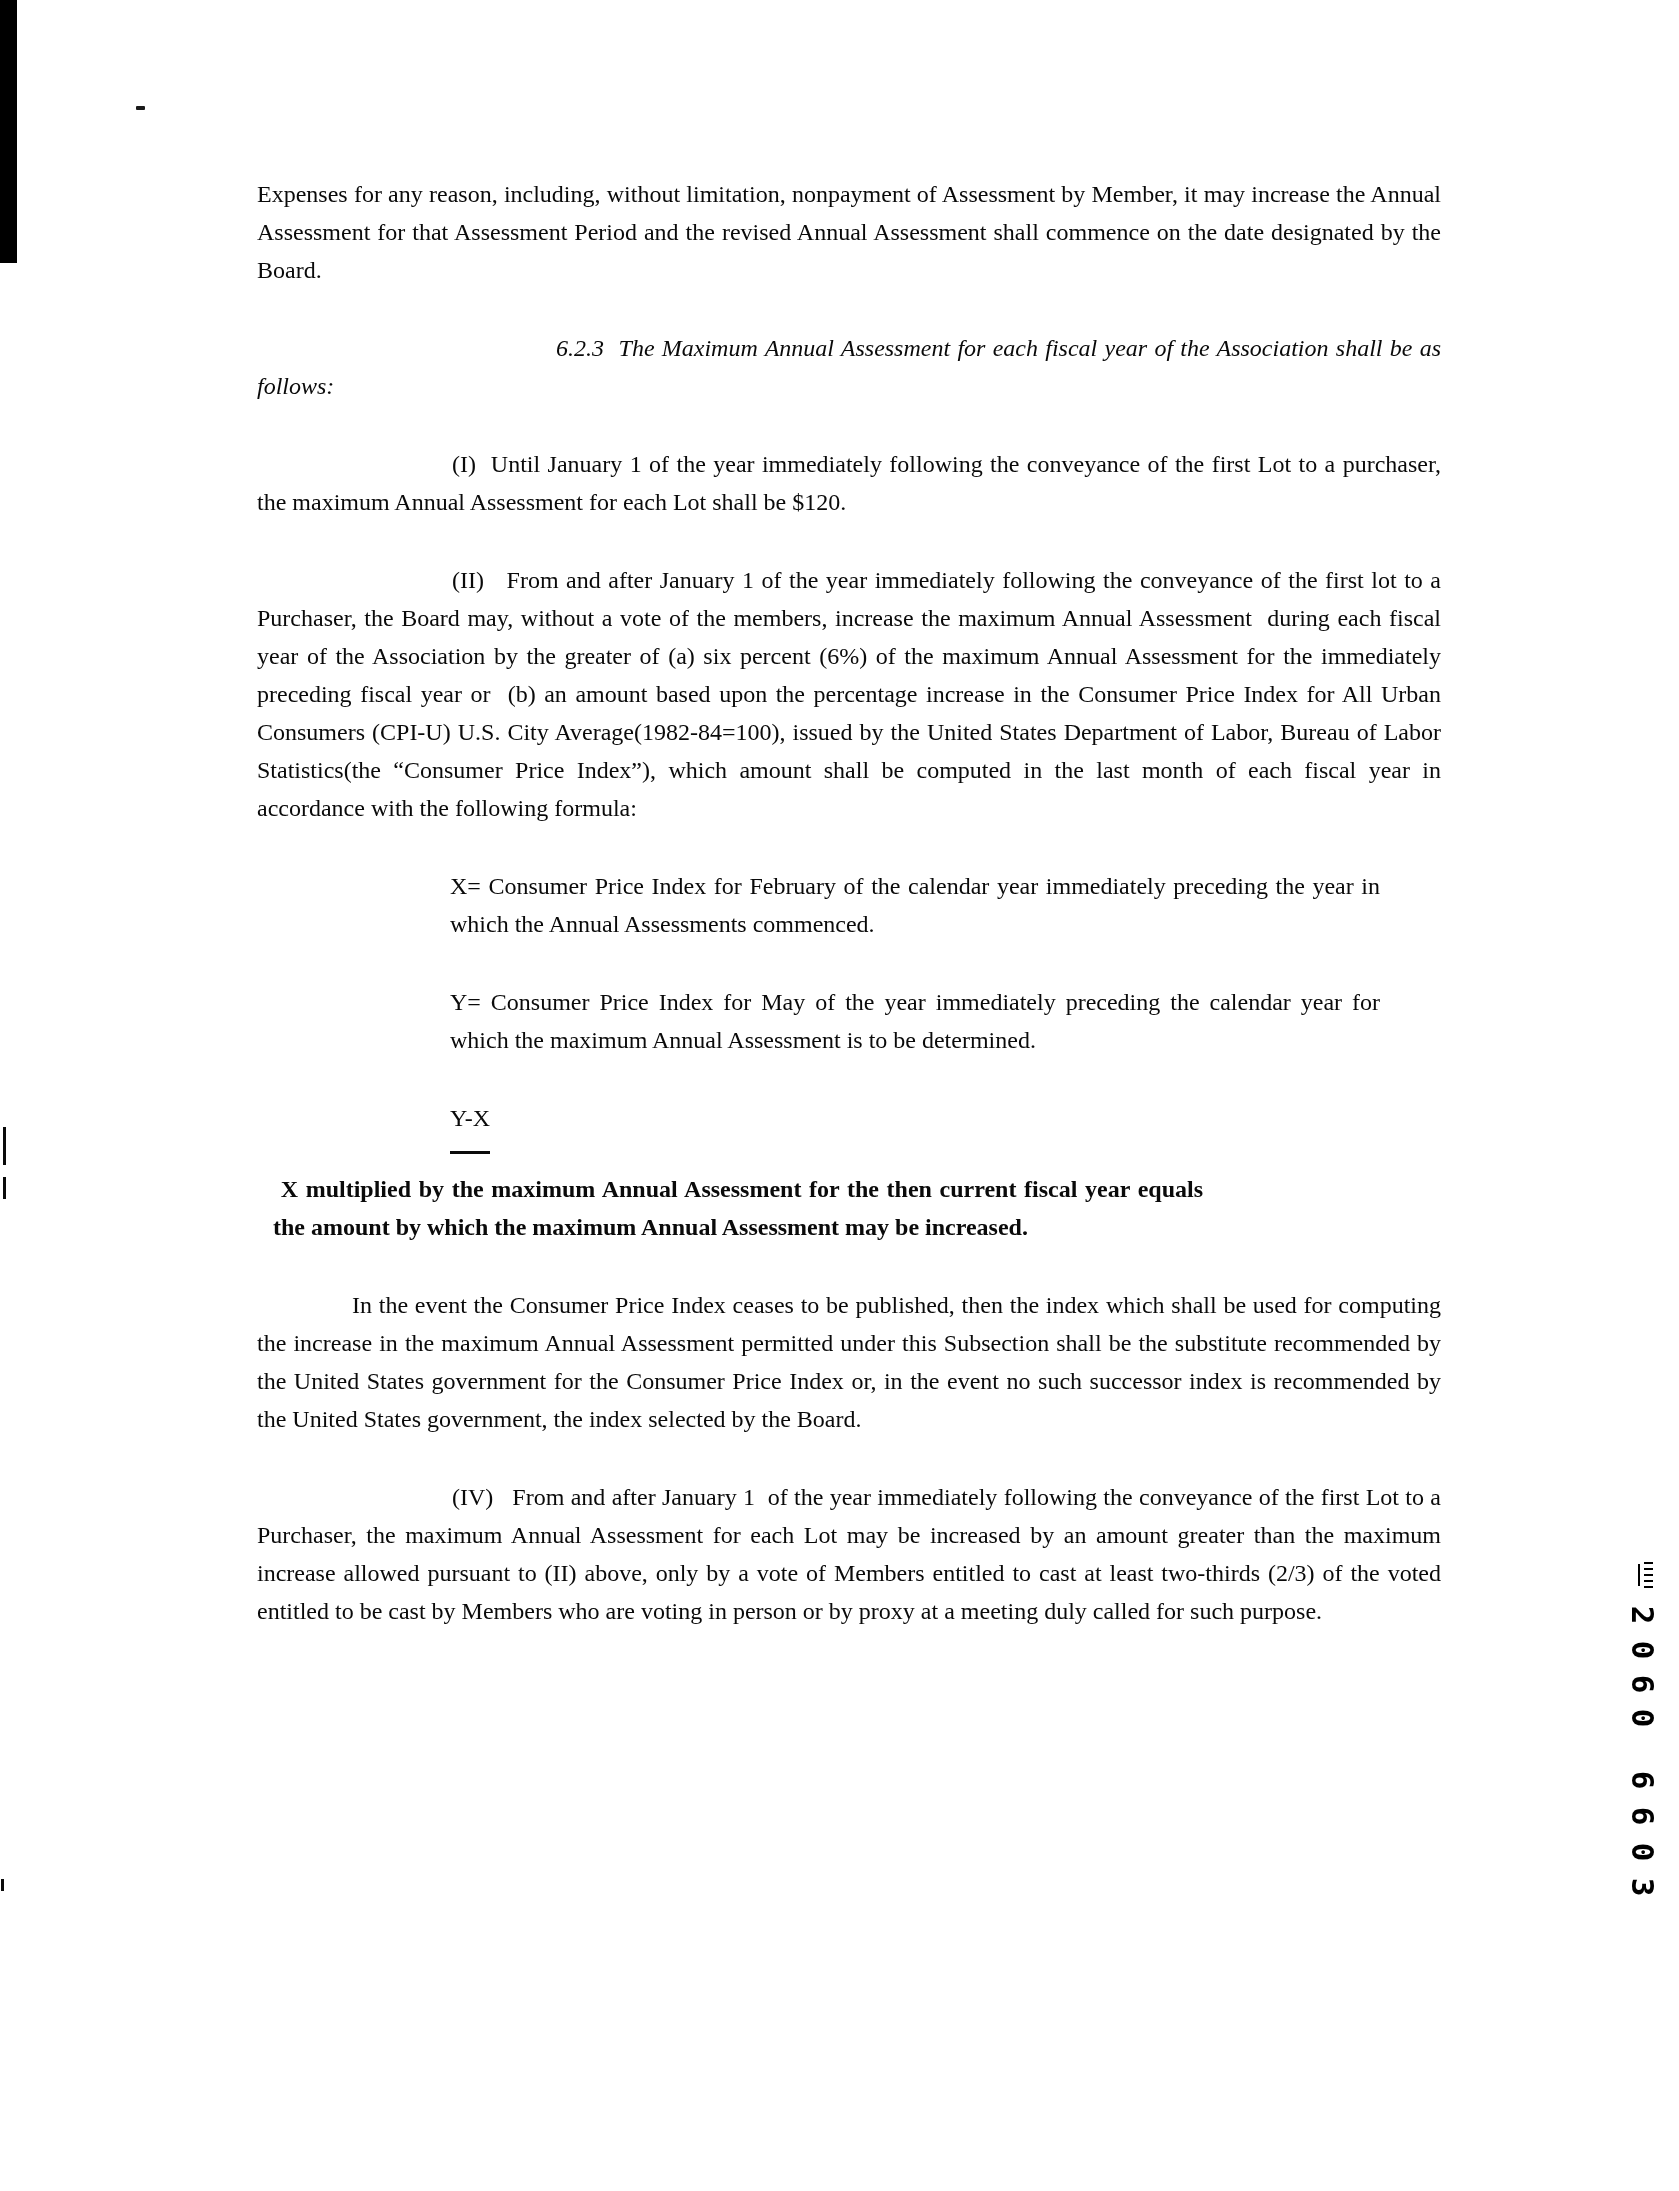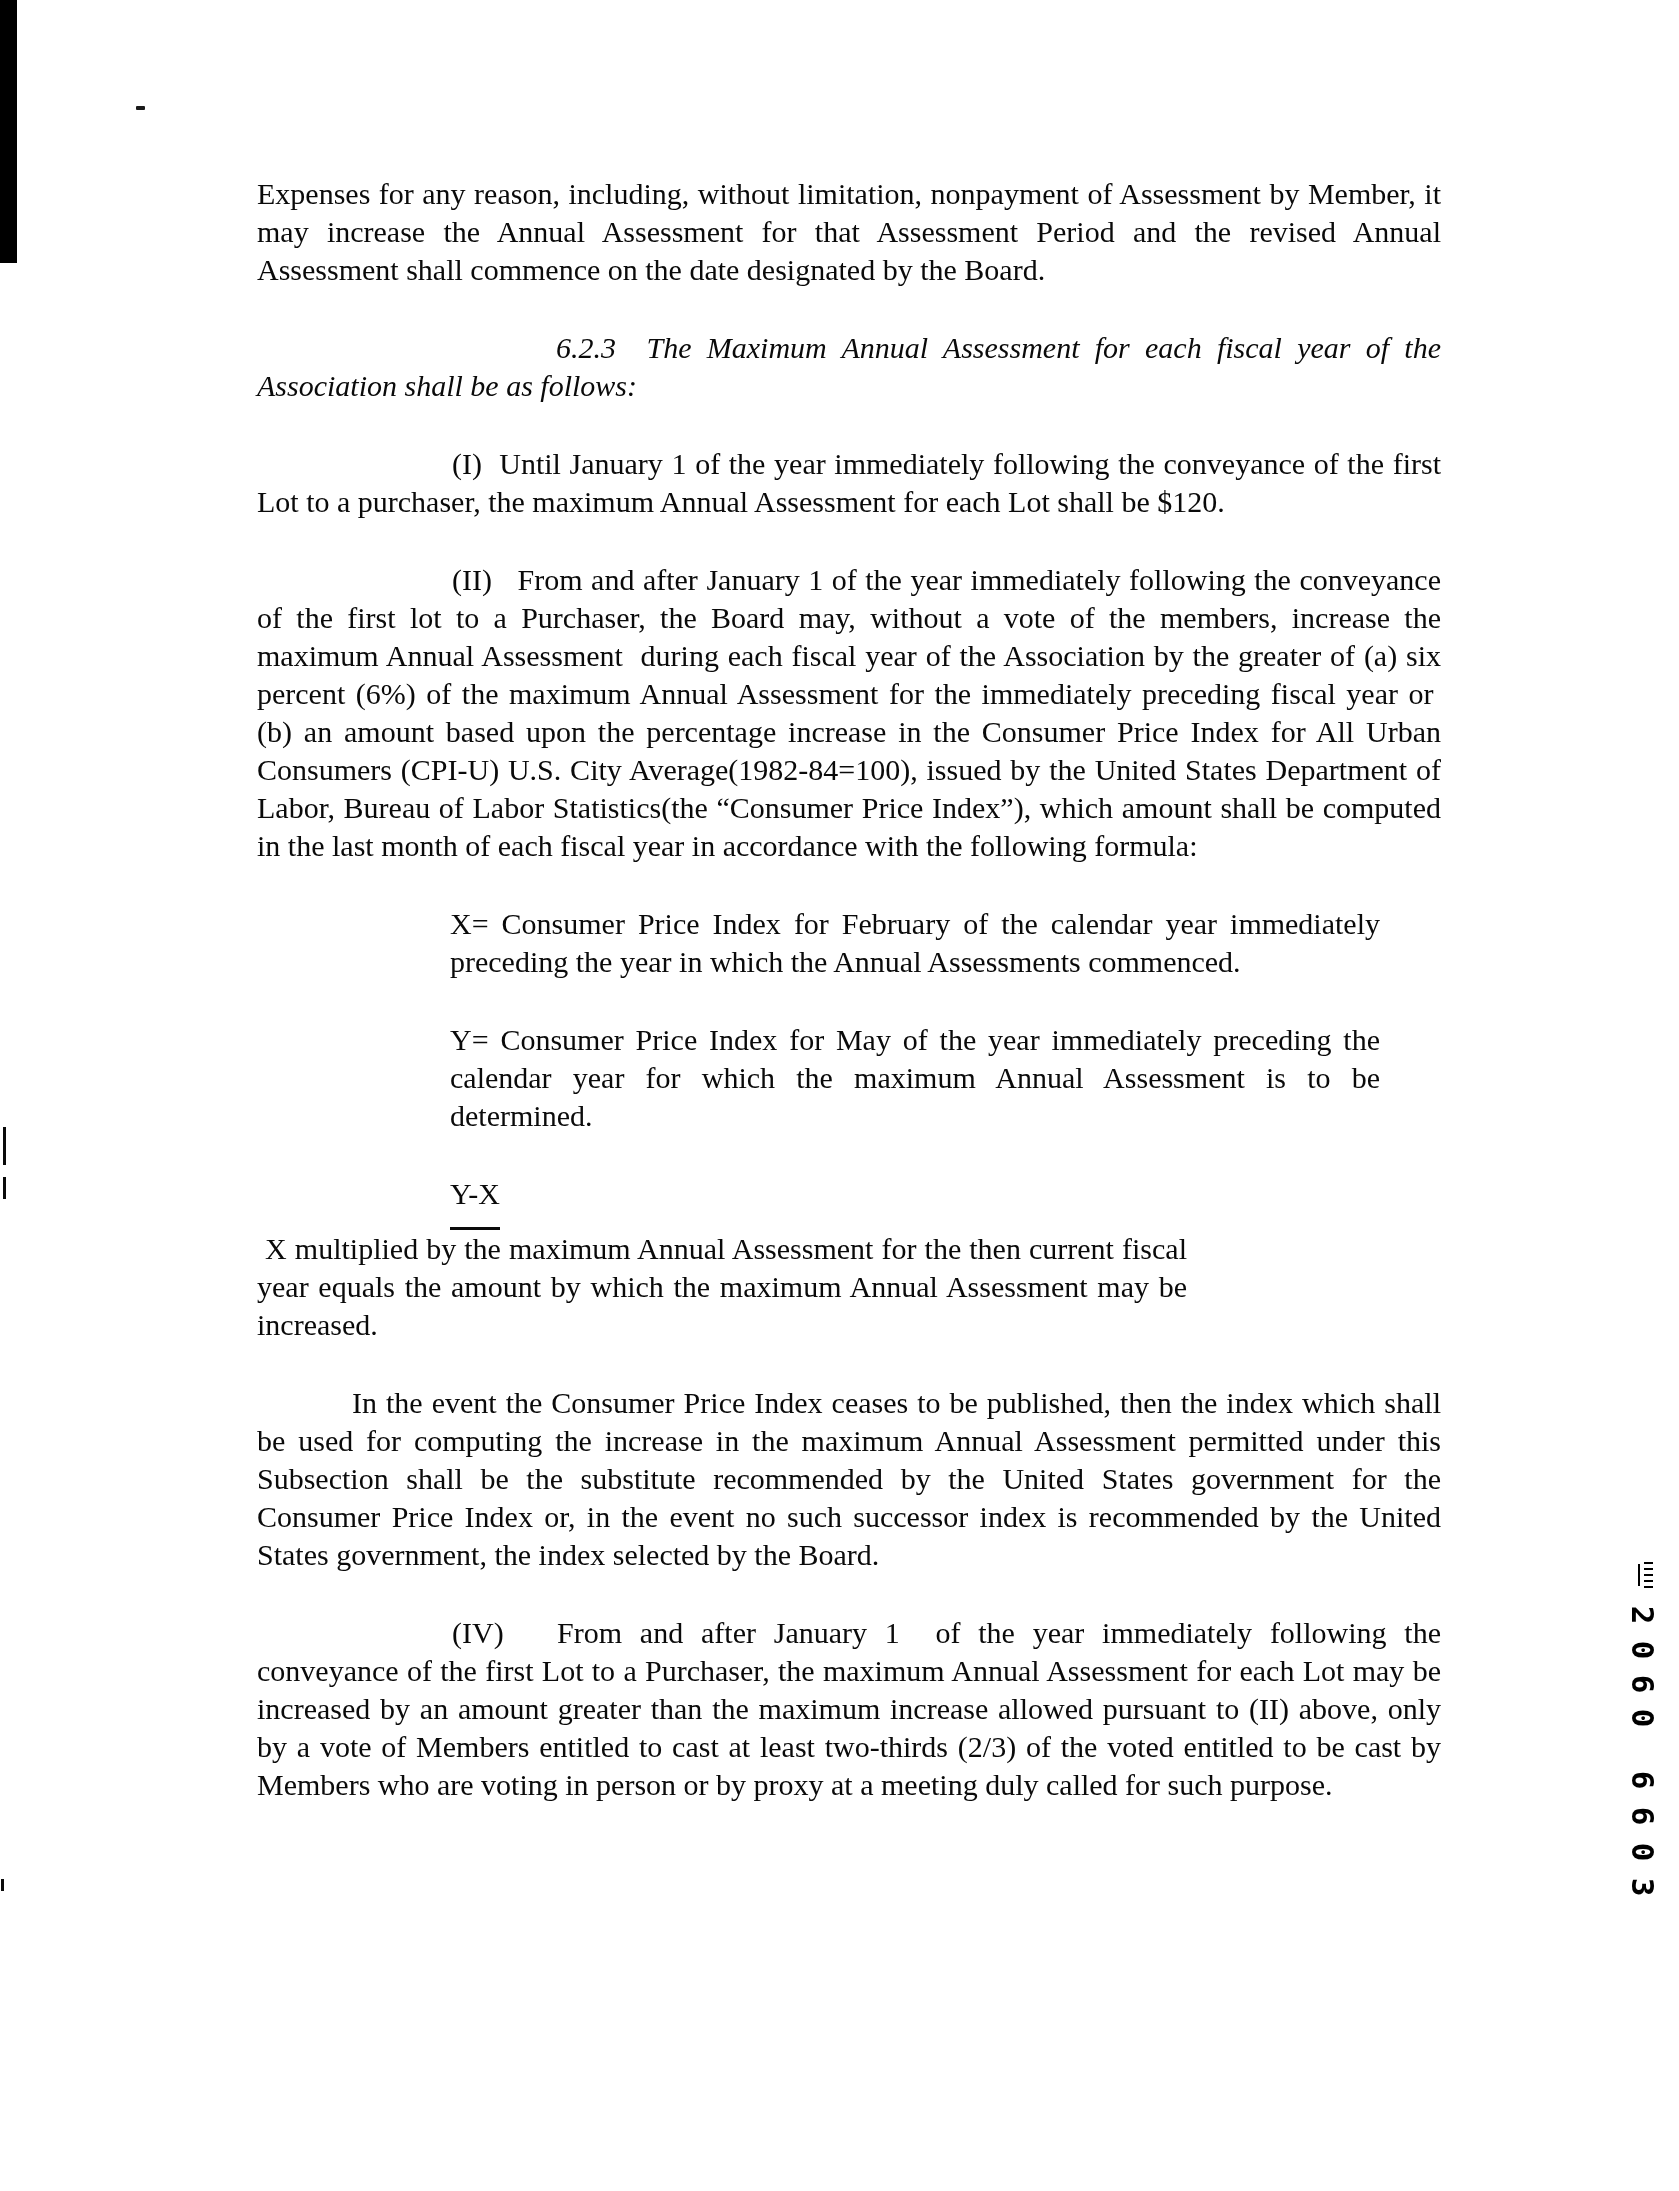--- a/index.html
+++ b/index.html
@@ -24,39 +24,39 @@
   }
   .edge-tick { position: absolute; background: #0a0a0a; }
   .tick-1 { left: 3px; top: 1127px; width: 3px; height: 38px; }
   .tick-2 { left: 3px; top: 1177px; width: 3px; height: 22px; }
   .tick-3 { left: 1px; top: 1879px; width: 3px; height: 12px; }
 
   
   .text-block {
     position: absolute;
     left: 257px; top: 175px; width: 1184px;
-    font-size: 30px; line-height: 38px;
+    font-size: 24px; line-height: 38px;
     text-align: justify;
   }
   .text-block p { margin: 40px 0 0 0; }
   .text-block p:first-child { margin-top: 0; }
   .indent-section { text-indent: 299px; font-style: italic; }
   .indent-item    { text-indent: 195px; }
   .indent-small   { text-indent: 95px; }
   .formula-block {
     margin: 40px 0 0 193px !important;
     width: 930px;
   }
   .yx-label {
     display: inline-block;
     border-bottom: 3px solid #0a0a0a;
     padding-bottom: 16px;
     line-height: 34px;
   }
-  .yx-body { margin: 0 !important; }
+  .yx-body { margin: 16px !important; font-weight: bold; }
 
   
   .stamp-col { position: absolute; left: 1624px; top: 1560px; width: 38px; }
   .stamp-digit {
     position: absolute; left: 0;
     width: 38px; height: 34px;
     font-family: "DejaVu Sans Mono", monospace;
     font-weight: bold; font-size: 31px; line-height: 34px;
     text-align: center;
     transform: rotate(90deg);

